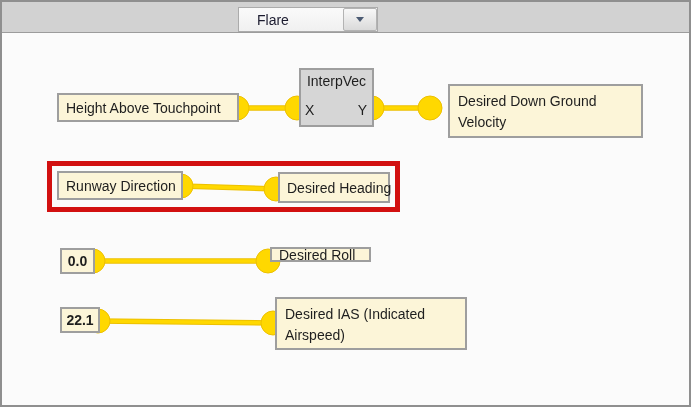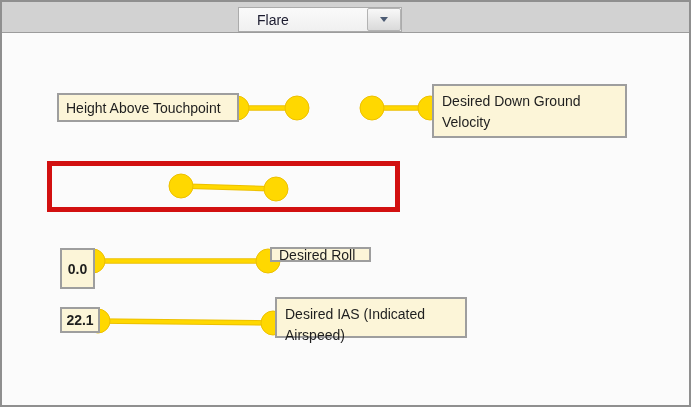--- a/index.html
+++ b/index.html
@@ -19,21 +19,21 @@
   }
 
   
   .topbar {
     position:absolute; left:2px; right:2px; top:2px; height:31px;
     background:var(--topbar-bg,#D2D2D2);
     border-bottom:1px solid #9C9C9C;
     z-index:5;
   }
   .combobox {
-    position:absolute; left:236px; top:5px; width:164px; height:25px;
+    position:absolute; left:236px; top:5px; width:140px; height:25px;
     background:linear-gradient(#FAFAFA,#F0F0F0);
     border:1px solid #ABABAB;
     display:flex; align-items:center;
     cursor:default;
   }
   .combobox-value {
     flex:1; padding-left:18px; font-size:14px; color:#1B1B2F;
     white-space:nowrap; overflow:hidden;
   }
   .combobox-button {
@@ -87,27 +87,27 @@
   .highlight-rect {
     position:absolute; z-index:3;
     left:45px; top:127px; width:353px; height:51px;
     border:5px solid var(--highlight-red,#D21010);
     pointer-events:none;
   }
 
   
   .n-hat  { left:55px;  top:59px;  width:182px; height:29px; }
   .n-iv   { left:297px; top:34px;  width:75px;  height:59px; }
-  .n-ddgv { left:430px; top:50px;  width:195px; height:54px; }
+  .n-ddgv { left:446px; top:50px;  width:195px; height:54px; }
   .n-rd   { left:55px;  top:137px; width:126px; height:29px; }
   .n-dh   { left:276px; top:138px; width:112px; height:31px; }
-  .n-c0   { left:58px;  top:214px; width:35px;  height:41px; }
+  .n-c0   { left:58px;  top:214px; width:35px;  height:26px; }
   .n-dr   { left:268px; top:213px; width:101px; height:15px; }
   .n-c15  { left:58px;  top:273px; width:40px;  height:26px; }
-  .n-dias { left:273px; top:263px; width:192px; height:41px; }
+  .n-dias { left:273px; top:263px; width:192px; height:53px; }
 </style>
 </head>
 <body>
 
 <div class="window">
 
   <div class="topbar">
     <div class="combobox">
       <div class="combobox-value">Flare</div>
       <div class="combobox-button">
@@ -150,26 +150,37 @@
       <circle class="port" cx="91" cy="227" r="12"></circle>
       <circle class="port" cx="266" cy="227" r="12"></circle>
       <circle class="port" cx="96" cy="287" r="12"></circle>
       <circle class="port" cx="271" cy="289" r="12"></circle>
     </svg>
 
     <div class="node n-hat">
       <span>Height Above Touchpoint</span>
     </div>
 
+    <div class="operator-node n-iv">
+      <div class="operator-title">InterpVec</div>
+      <div class="operator-in">X</div>
+      <div class="operator-out">Y</div>
+    </div>
 
     <div class="node multiline n-ddgv">
       <span>Desired Down Ground Velocity</span>
     </div>
 
+    <div class="node n-rd">
+      <span>Runway Direction</span>
+    </div>
 
+    <div class="node n-dh">
+      <span>Desired Heading</span>
+    </div>
 
     <div class="node value-node n-c0">
       <span>0.0</span>
     </div>
 
     <div class="node n-dr">
       <span>Desired Roll</span>
     </div>
 
     <div class="node value-node n-c15">

